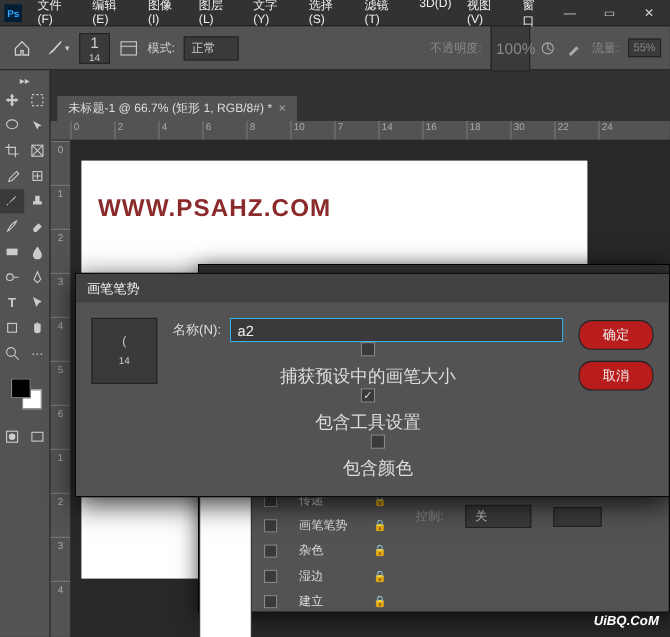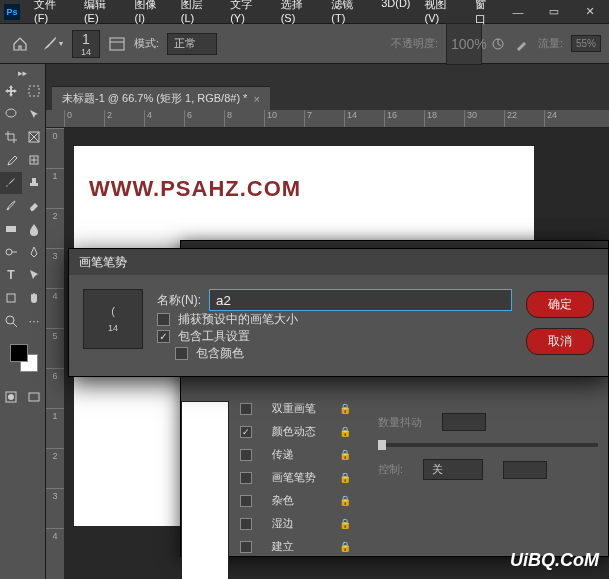--- a/index.html
+++ b/index.html
@@ -44,21 +44,21 @@
 .doc-tab { background: #535353; padding: 4px 10px; font-size: 11px; color: #ddd; border-top: 1px solid #222; display: flex; align-items: center; gap: 6px; }
 .doc-tab .close { color: #aaa; cursor: pointer; }
 .ruler-h { height: 18px; background: #535353; display: flex; color: #aaa; font-size: 9px; border-bottom: 1px solid #222; }
 .ruler-h .tick { flex: 0 0 40px; border-left: 1px solid #777; padding-left: 2px; }
 .canvas-wrap { flex: 1; display: flex; }
 .ruler-v { width: 18px; background: #535353; display: flex; flex-direction: column; color: #aaa; font-size: 9px; }
 .ruler-v .tick { flex: 0 0 40px; border-top: 1px solid #777; padding-top: 2px; text-align: center; }
 .canvas { flex: 1; background: #282828; position: relative; overflow: hidden; }
 .page { position: absolute; left: 10px; top: 18px; width: 460px; height: 380px; background: #fff; }
 .page .watermark { position: absolute; left: 15px; top: 30px; font-size: 22px; font-weight: bold; color: #8a2a2a; font-family: Arial; letter-spacing: 1px; text-shadow: 1px 1px 0 #fff, -1px -1px 0 #fff; }
-.uibq { position: absolute; right: 10px; bottom: 8px; color: #fff; font-style: italic; font-weight: bold; font-size: 18px; }
+.uibq { position: absolute; right: 10px; bottom: 8px; color: #fff; font-style: italic; font-weight: bold; font-size: 12px; }
 
 
 .brush-panel { position: absolute; left: 180px; top: 240px; right: 0; bottom: 22px; background: #535353; border: 1px solid #000; box-shadow: 0 4px 18px rgba(0,0,0,0.7); }
 .brush-panel .panel-header { height: 22px; background: #323232; display: flex; align-items: center; justify-content: flex-end; padding: 0 6px; gap: 10px; }
 .brush-panel .panel-header .collapse { color: #aaa; cursor: pointer; font-size: 10px; }
 .brush-panel .panel-header .closep { color: #aaa; cursor: pointer; }
 .brush-panel .panel-body { display: flex; }
 .brush-panel .check-list { width: 140px; padding: 138px 6px 6px 10px; display: flex; flex-direction: column; gap: 8px; }
 .brush-panel .check-row { display: flex; align-items: center; gap: 20px; font-size: 11px; color: #ddd; }
 .brush-panel .check-row .cb { width: 12px; height: 12px; border: 1px solid #888; display: inline-flex; align-items: center; justify-content: center; font-size: 9px; background: #3a3a3a; }
@@ -76,21 +76,21 @@
 
 .dialog { position: absolute; left: 68px; top: 248px; right: 0; background: #535353; border: 1px solid #000; box-shadow: 0 6px 24px rgba(0,0,0,0.8); }
 .dialog .dlg-title { height: 26px; background: #424242; color: #eee; display: flex; align-items: center; padding: 0 10px; font-size: 12px; }
 .dialog .dlg-body { display: flex; padding: 14px; gap: 14px; }
 .dialog .thumb { width: 60px; height: 60px; background: #3a3a3a; border: 1px solid #222; display: flex; flex-direction: column; align-items: center; justify-content: center; font-size: 11px; color: #ccc; }
 .dialog .thumb .num { font-size: 9px; margin-top: 6px; }
 .dialog .fields { flex: 1; display: flex; flex-direction: column; }
 .dialog .name-row { display: flex; align-items: center; gap: 8px; }
 .dialog .name-row label { color: #ddd; font-size: 12px; }
 .dialog .name-row input { flex: 1; background: #3a3a3a; border: 1px solid #3daee9; color: #eee; padding: 3px 6px; height: 22px; outline: none; }
-.dialog .chk-row { display: flex; align-items: center; gap: 8px; font-size: 12px; color: #ddd; }
+.dialog .chk-row { display: flex; align-items: center; gap: 8px; font-size: 16px; color: #ddd; flex-direction: column; }
 .dialog .chk-row.indent { margin-left: 18px; }
 .dialog .chk { width: 13px; height: 13px; border: 1px solid #888; background: #3a3a3a; display: inline-flex; align-items: center; justify-content: center; font-size: 10px; }
 .dialog .chk.checked::after { content: "✓"; color: #ddd; }
 .dialog .dlg-buttons { display: flex; flex-direction: column; gap: 10px; padding-top: 2px; }
 .dialog .dlg-buttons button { background: #b91c1c; border: 1px solid #222; color: #eee; padding: 4px 18px; border-radius: 12px; cursor: pointer; font-size: 12px; min-width: 68px; }
 
 svg { display: block; }
 </style>
 </head>
 <body>

